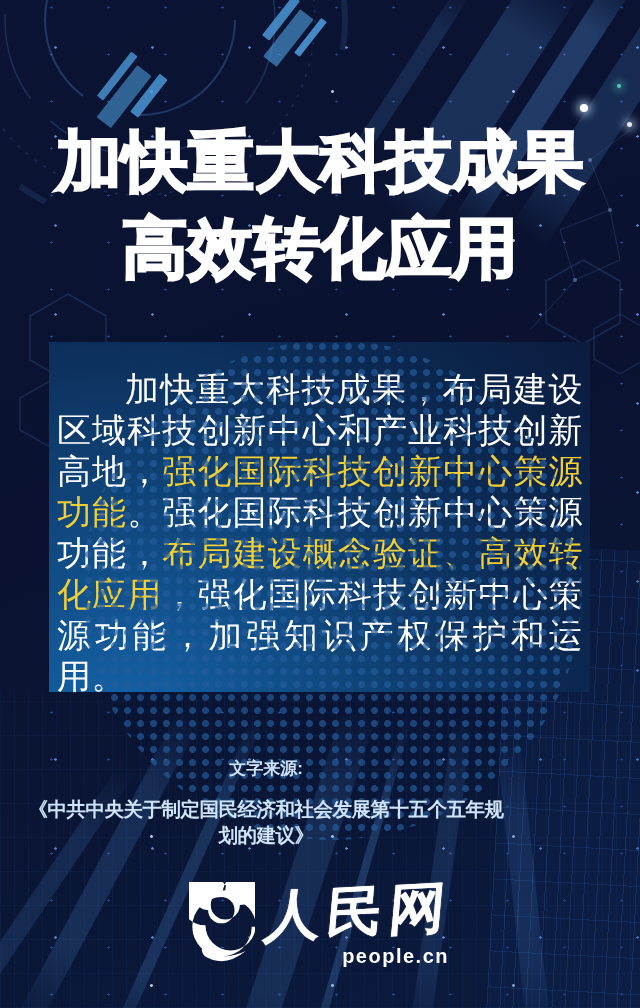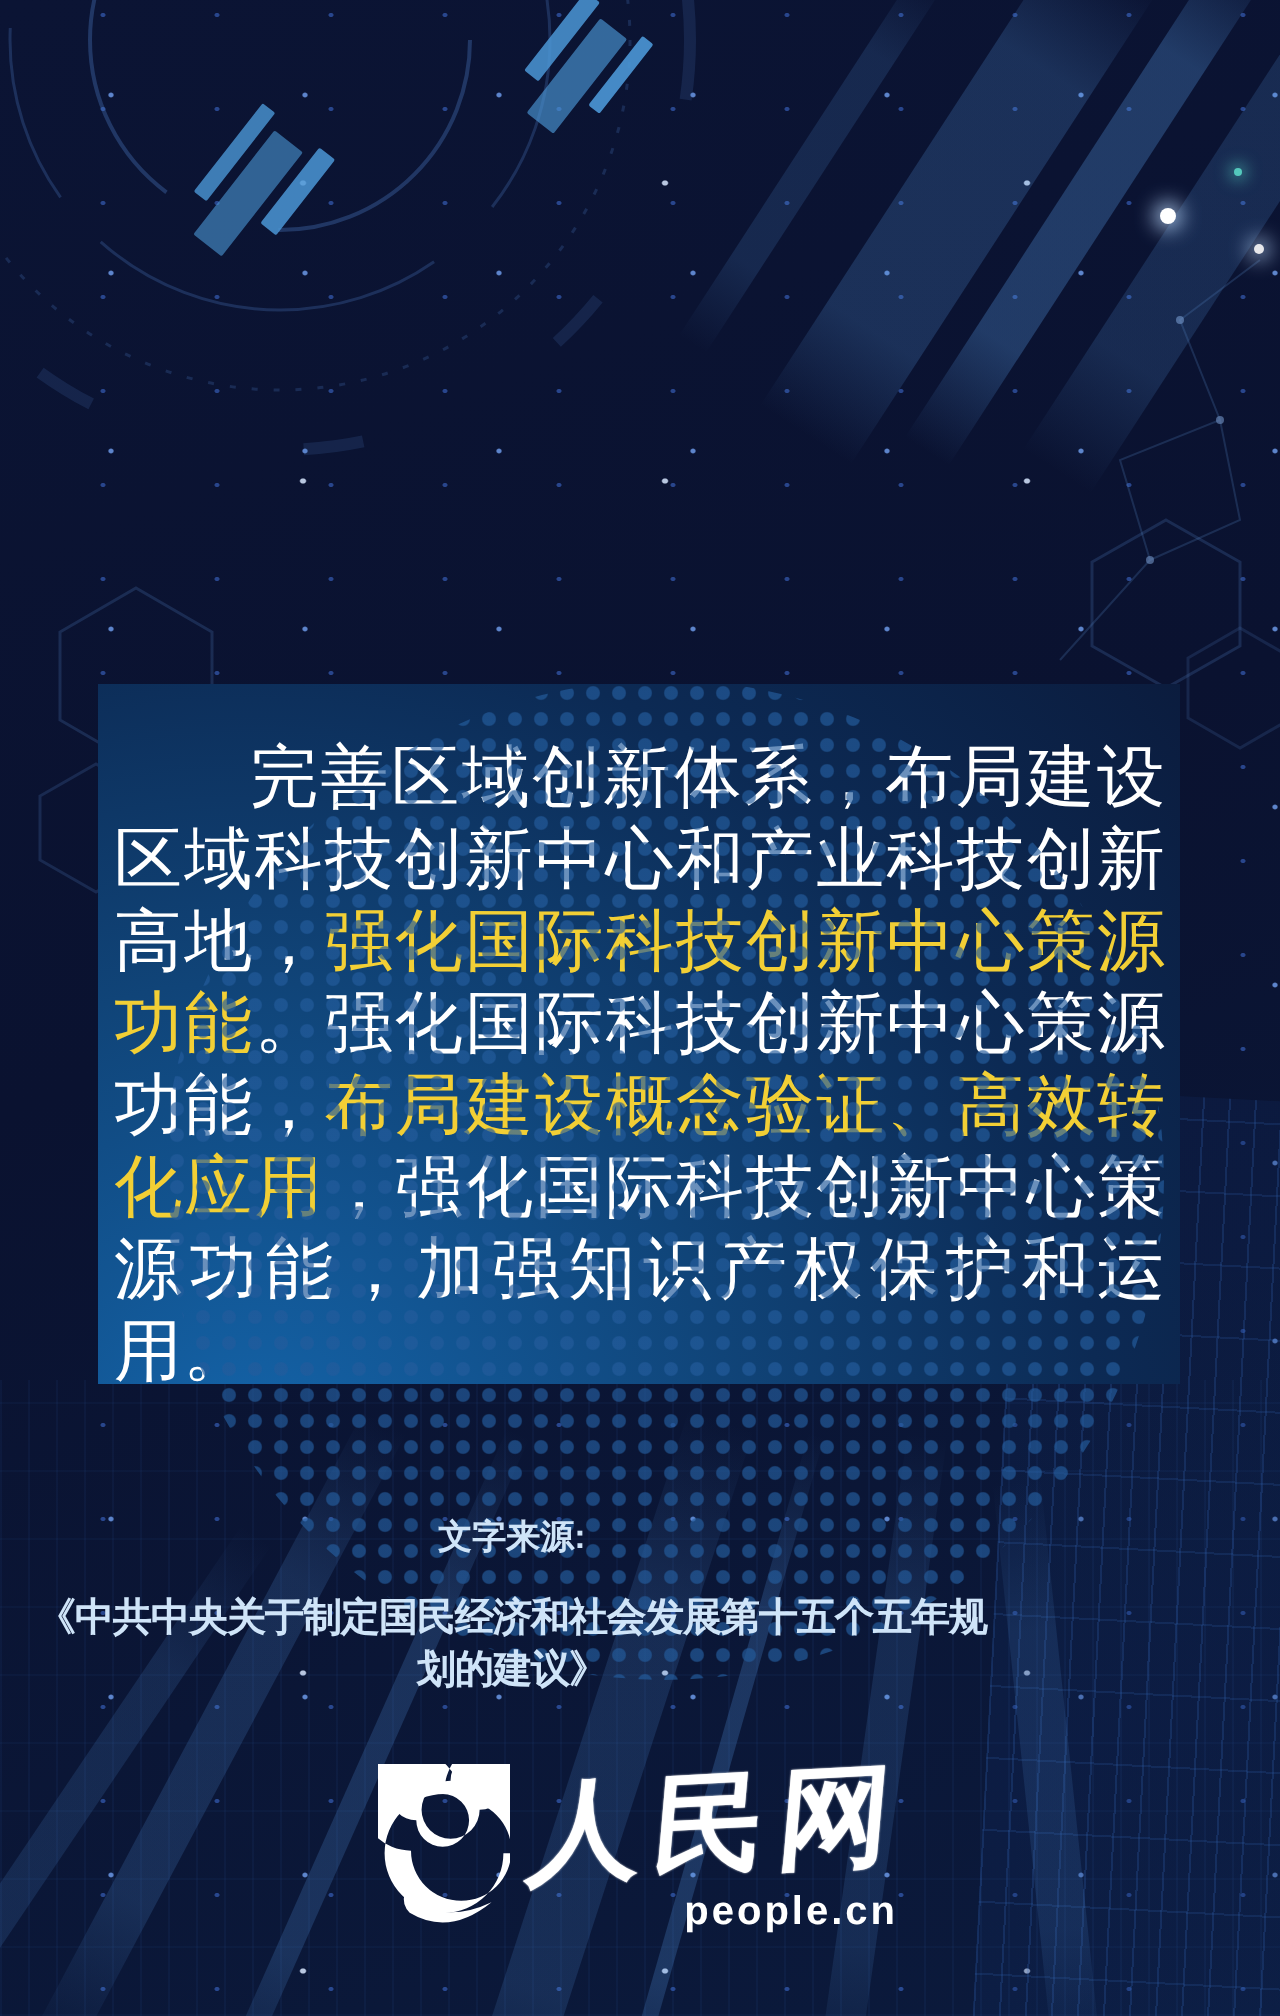--- a/index.html
+++ b/index.html
@@ -70,21 +70,21 @@
   
   .ray{position:absolute;background:linear-gradient(to bottom,rgba(86,152,228,0) 0%,rgba(86,152,228,.3) 25%,rgba(86,152,228,.3) 75%,rgba(86,152,228,0) 100%);}
   .r1{left:96px;top:690px;width:24px;height:360px;transform:rotate(28deg);opacity:.6;}
   .r2{left:176px;top:700px;width:12px;height:380px;transform:rotate(24deg);opacity:.7;}
   .r3{left:282px;top:700px;width:34px;height:400px;transform:rotate(18deg);opacity:.55;}
   .r4{left:352px;top:710px;width:8px;height:380px;transform:rotate(16deg);opacity:.8;}
   .r5{left:430px;top:716px;width:20px;height:340px;transform:rotate(8deg);opacity:.5;}
   .r6{left:30px;top:740px;width:18px;height:320px;transform:rotate(34deg);opacity:.5;}
   .r7{left:512px;top:740px;width:24px;height:300px;transform:rotate(-6deg);opacity:.45;}
   
-  .source{position:absolute;left:0;top:758px;width:512px;text-align:center;z-index:5;
+  .source{position:absolute;left:10px;top:758px;width:512px;text-align:center;z-index:5;
     color:var(--source-color,#cfe4f8);font-weight:700;}
   .source .lab{font-size:17px;line-height:22px;margin:0 0 5px 0;}
   .source .doc{font-size:19.5px;line-height:26px;margin:16px;letter-spacing:-.5px;}
   
   .logo{position:absolute;left:0;top:882px;width:640px;display:flex;justify-content:center;align-items:flex-start;gap:10px;z-index:5;}
   .logo .mark{flex:0 0 auto;}
   .logo .words{display:flex;flex-direction:column;align-items:center;}
   .logo .cn{color:#fff;font-size:56px;line-height:60px;font-weight:900;letter-spacing:6px;
     transform:skewX(-8deg) rotate(-3deg);text-shadow:0 0 1px #fff;}
   .logo .en{color:#fff;font-size:20px;line-height:24px;font-weight:700;letter-spacing:1.5px;margin-top:2px;align-self:flex-end;margin-right:2px;}
@@ -131,23 +131,27 @@
     <path d="M10 210 L55 160 L40 110 L90 90 L70 40 L110 10 M55 160 L100 140 L90 90" fill="none" stroke="rgba(90,140,205,.28)" stroke-width="1"></path>
     <circle cx="55" cy="160" r="2" fill="rgba(140,180,235,.6)"></circle>
     <circle cx="90" cy="90" r="2" fill="rgba(140,180,235,.6)"></circle>
     <circle cx="70" cy="40" r="2" fill="rgba(140,180,235,.6)"></circle>
   </svg>
 
   <span class="glow g1"></span>
   <span class="glow g2"></span>
   <span class="glow g3"></span>
 
+  <div class="title">
+    <div>加快重大科技成果</div>
+    <div>高效转化应用</div>
+  </div>
 
   <div class="quote-box">
-    <p class="txt"><span class="">完善区域创新体系，布局建设区域科技创新中心和产业科技创新高地，</span><span class="hl">强化国际科技创新中心策源功能</span><span class="">。强化国际科技创新中心策源功能，</span><span class="hl">布局建设概念验证、高效转化应用</span><span class="">，强化国际科技创新中心策源功能，加强知识产权保护和运用。</span></p>
+    <p class="txt"><span class="">加快重大科技成果，布局建设区域科技创新中心和产业科技创新高地，</span><span class="hl">强化国际科技创新中心策源功能</span><span class="">。强化国际科技创新中心策源功能，</span><span class="hl">布局建设概念验证、高效转化应用</span><span class="">，强化国际科技创新中心策源功能，加强知识产权保护和运用。</span></p>
   </div>
 
   <div class="dec globe"></div>
 
   <div class="dec gridR"></div>
   <div class="dec gridB"></div>
   <div class="ray r1"></div>
   <div class="ray r2"></div>
   <div class="ray r3"></div>
   <div class="ray r4"></div>

